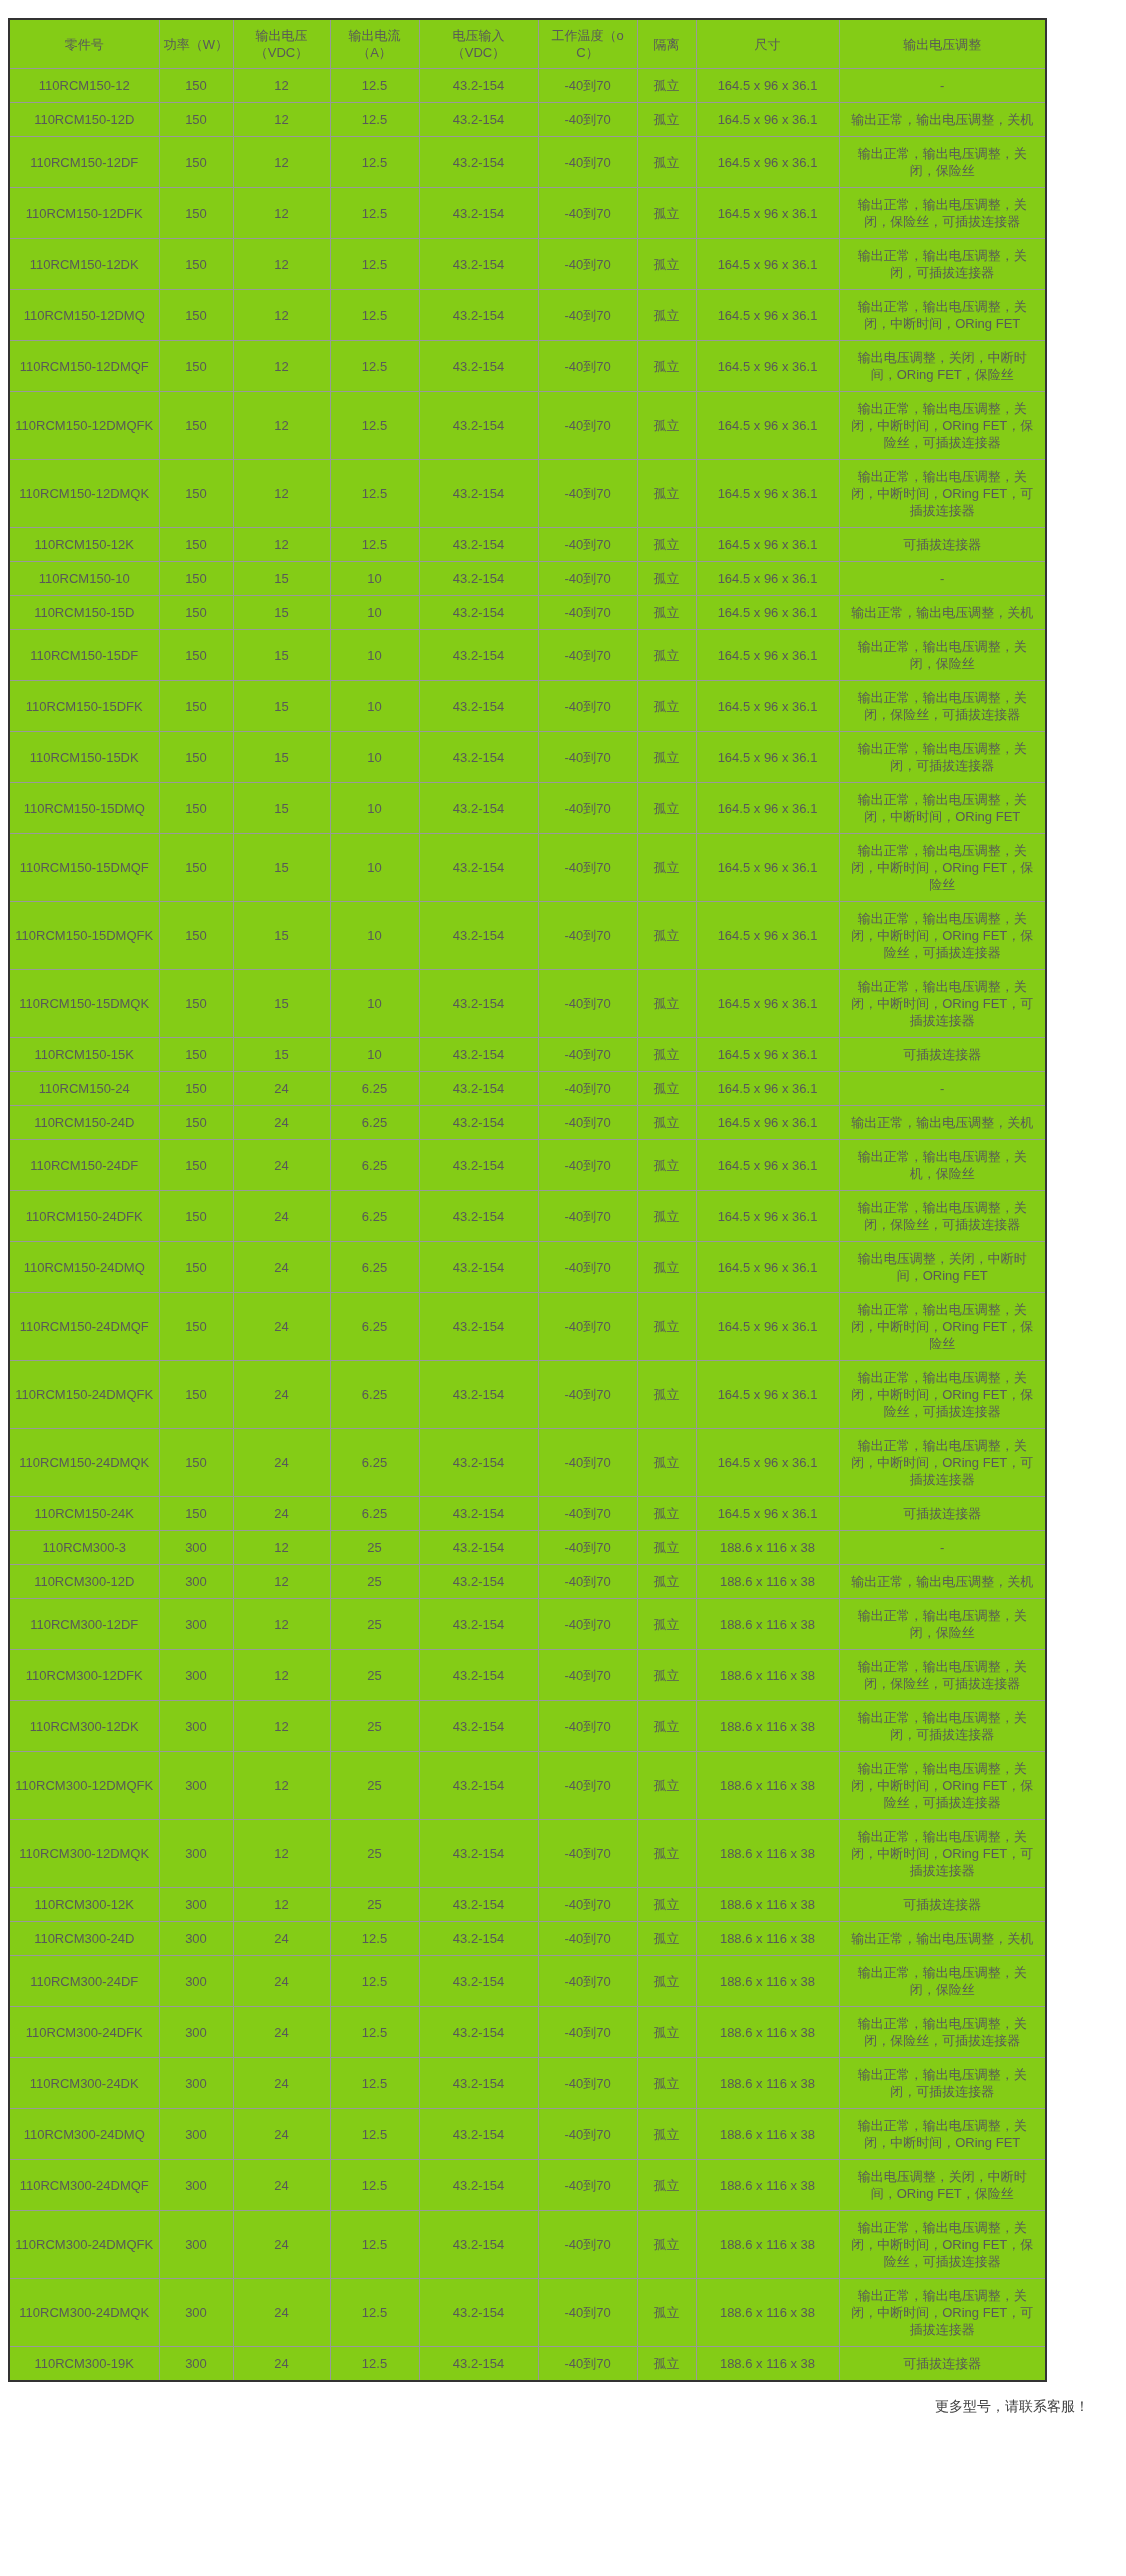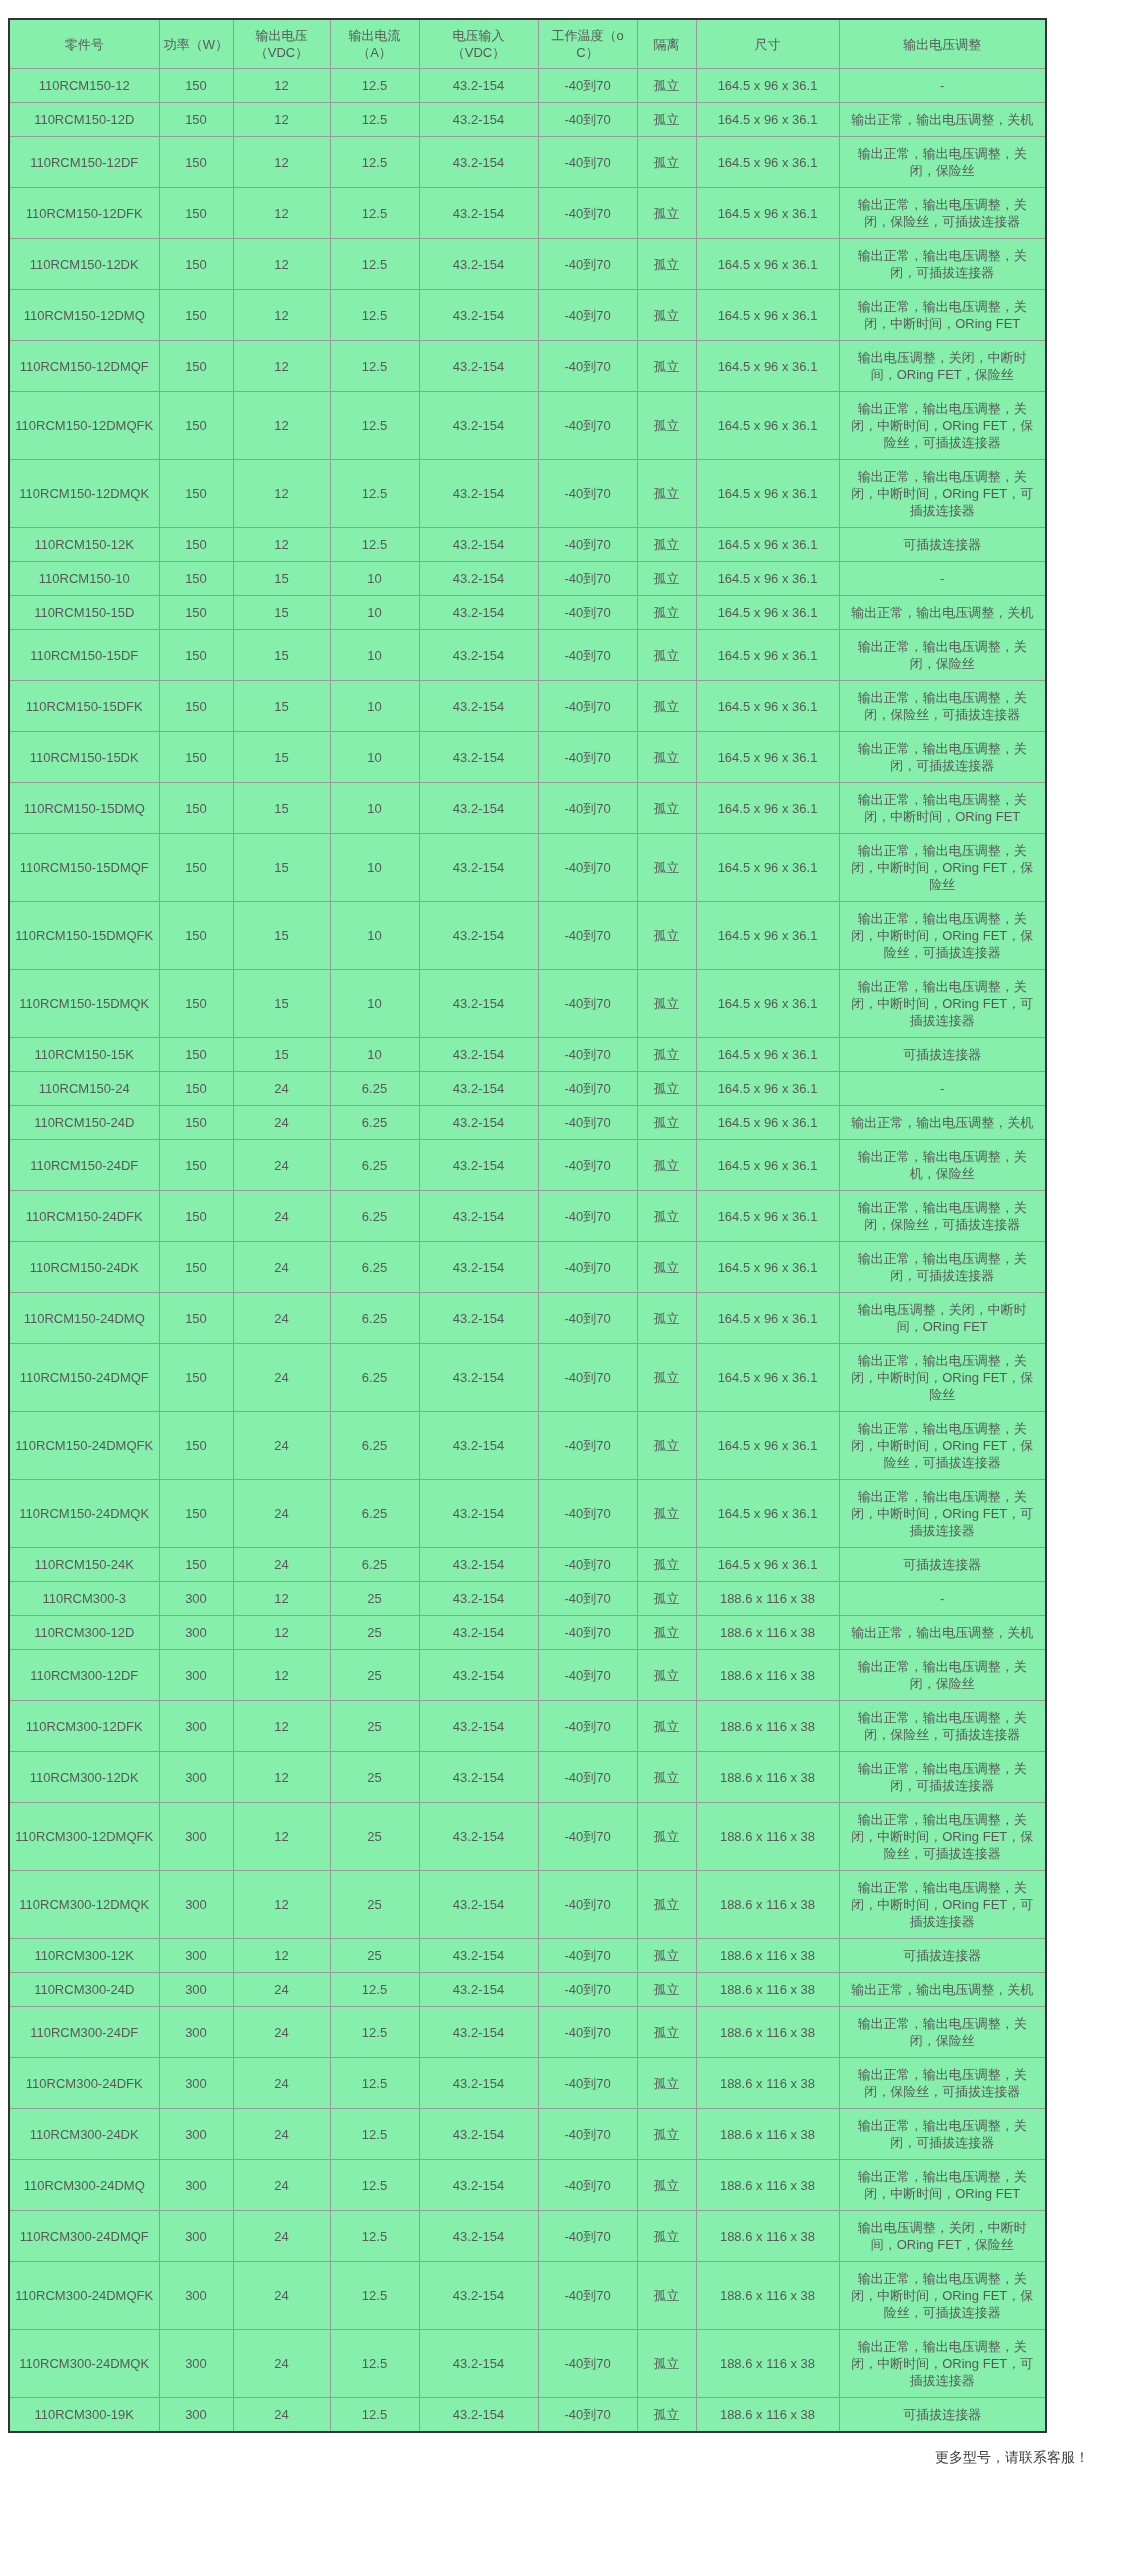--- a/index.html
+++ b/index.html
@@ -14,21 +14,21 @@
     position: relative;
   }
   .wrap {
     padding: 18px 0 0 8px;
   }
   table.spec {
     border-collapse: collapse;
     table-layout: fixed;
     width: 1037px;
     border: 2px solid #333333;
-    background: #86efac;
+    background: #84cc16;
   }
   table.spec th, table.spec td {
     border: 1px solid #999999;
     color: #595959;
     font-size: 13px;
     line-height: 17px;
     text-align: center;
     vertical-align: middle;
     padding: 8px 4px;
     white-space: pre-line;
@@ -359,32 +359,20 @@
           <td>24</td>
           <td>6.25</td>
           <td>43.2-154</td>
           <td>-40到70</td>
           <td>孤立</td>
           <td>164.5 x 96 x 36.1</td>
           <td>输出正常，输出电压调整，关
 闭，保险丝，可插拔连接器</td>
         </tr>
         <tr>
-          <td>110RCM150-24DK</td>
-          <td>150</td>
-          <td>24</td>
-          <td>6.25</td>
-          <td>43.2-154</td>
-          <td>-40到70</td>
-          <td>孤立</td>
-          <td>164.5 x 96 x 36.1</td>
-          <td>输出正常，输出电压调整，关
-闭，可插拔连接器</td>
-        </tr>
-        <tr>
           <td>110RCM150-24DMQ</td>
           <td>150</td>
           <td>24</td>
           <td>6.25</td>
           <td>43.2-154</td>
           <td>-40到70</td>
           <td>孤立</td>
           <td>164.5 x 96 x 36.1</td>
           <td>输出电压调整，关闭，中断时
 间，ORing FET</td>

